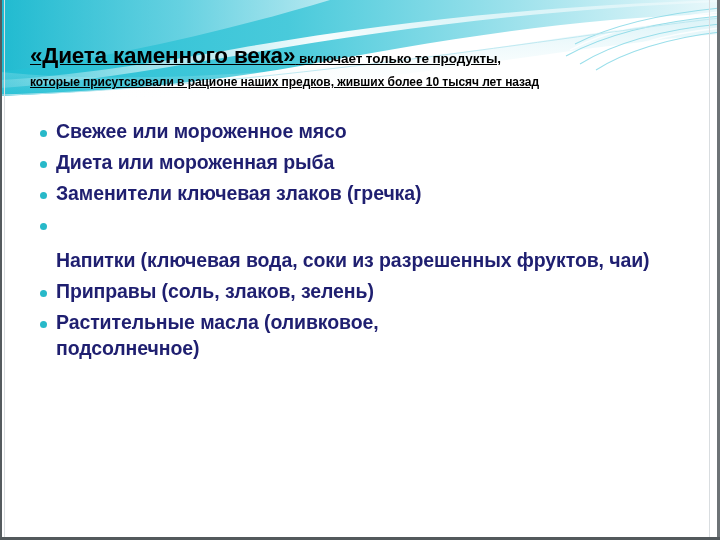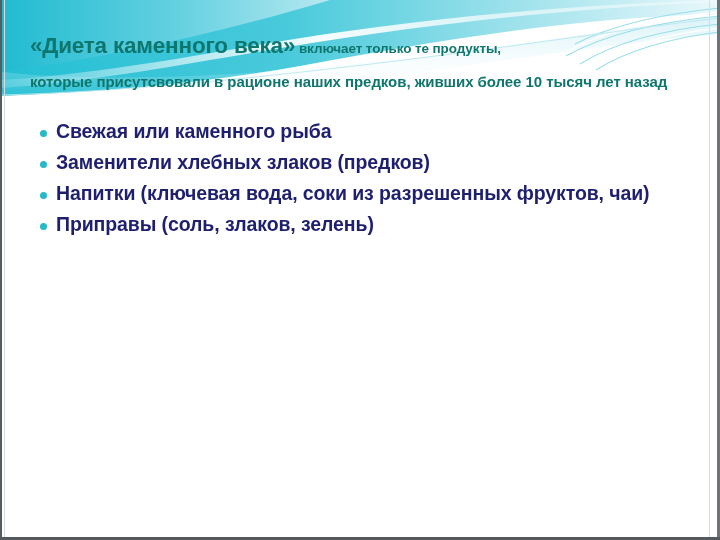--- a/index.html
+++ b/index.html
@@ -67,44 +67,45 @@
   
   .content {
     position: absolute;
     left: 0; top: 0;
     width: 720px; height: 540px;
     z-index: 10;
   }
   .lead {
     position: absolute;
     left: 30px;
-    top: 30px;
+    top: 40px;
     width: 665px;
-    color: #0f766e;
+    color: #000000;
     line-height: 1.38;
+    text-decoration: underline;
   }
   .lead-title {
     font-size: 22.5px;
     font-weight: bold;
     letter-spacing: -0.2px;
     white-space: nowrap;
   }
   .lead-rest {
     font-size: 13.5px;
     font-weight: bold;
     letter-spacing: -0.1px;
   }
   .lead-line1 {
     display: block;
     white-space: nowrap;
   }
   .lead-line2 {
     display: block;
-    margin-top: 11px;
-    font-size: 15px;
+    margin-top: 3px;
+    font-size: 12px;
     font-weight: bold;
     letter-spacing: -0.05px;
   }
 
   .bullets {
     position: absolute;
     left: 30px;
     top: 118px;
     width: 672px;
     margin: 0;
@@ -132,21 +133,21 @@
     background: #27b9c9;
   }
   .bullet-text {
     flex: 1 1 auto;
     color: #1f1f70;
     font-size: 19.5px;
     font-weight: bold;
     line-height: 1.38;
     letter-spacing: -0.1px;
   }
-  .bullet-text.wrap-narrow { max-width: 640px; }
+  .bullet-text.wrap-narrow { max-width: 640px; margin-top: 36px; }
 </style>
 </head>
 <body>
 
 <div class="slide">
 
   <div class="banner">
     <svg width="720" height="112" viewBox="0 0 720 112" xmlns="http://www.w3.org/2000/svg">
       <defs>
         <linearGradient id="cyanFade" x1="0" y1="0" x2="1" y2="0">
@@ -206,39 +207,51 @@
         <span class="lead-title">«Диета каменного века»</span><span class="lead-rest">&nbsp;</span><span class="lead-rest">включает только те продукты,</span>
       </span>
       <span class="lead-line2">которые присутсвовали в рационе наших предков, живших более 10 тысяч лет назад</span>
     </div>
 
     <ul class="bullets">
       <li class="bullet-item">
         <span class="bullet-dot">
             <i></i>
           </span>
-        <span class="bullet-text">Свежая или каменного рыба</span>
-      </li>
-      <li class="bullet-item">
-        <span class="bullet-dot">
-            <i></i>
-          </span>
-        <span class="bullet-text">Заменители хлебных злаков (предков)</span>
+        <span class="bullet-text">Свежее или мороженное мясо</span>
+      </li>
+      <li class="bullet-item">
+        <span class="bullet-dot">
+            <i></i>
+          </span>
+        <span class="bullet-text">Диета или мороженная рыба</span>
+      </li>
+      <li class="bullet-item">
+        <span class="bullet-dot">
+            <i></i>
+          </span>
+        <span class="bullet-text">Заменители ключевая злаков (гречка)</span>
       </li>
       <li class="bullet-item">
         <span class="bullet-dot">
             <i></i>
           </span>
         <span class="bullet-text wrap-narrow">Напитки (ключевая вода, соки из разрешенных фруктов, чаи)</span>
       </li>
       <li class="bullet-item">
         <span class="bullet-dot">
             <i></i>
           </span>
         <span class="bullet-text">Приправы (соль, злаков, зелень)</span>
+      </li>
+      <li class="bullet-item">
+        <span class="bullet-dot">
+            <i></i>
+          </span>
+        <span class="bullet-text" style="max-width:470px">Растительные масла (оливковое, подсолнечное)</span>
       </li>
     </ul>
   </div>
 
   <div class="edge-left"></div>
   <div class="edge-left2"></div>
   <div class="edge-right2"></div>
   <div class="edge-right"></div>
   <div class="edge-bottom"></div>
 </div>

